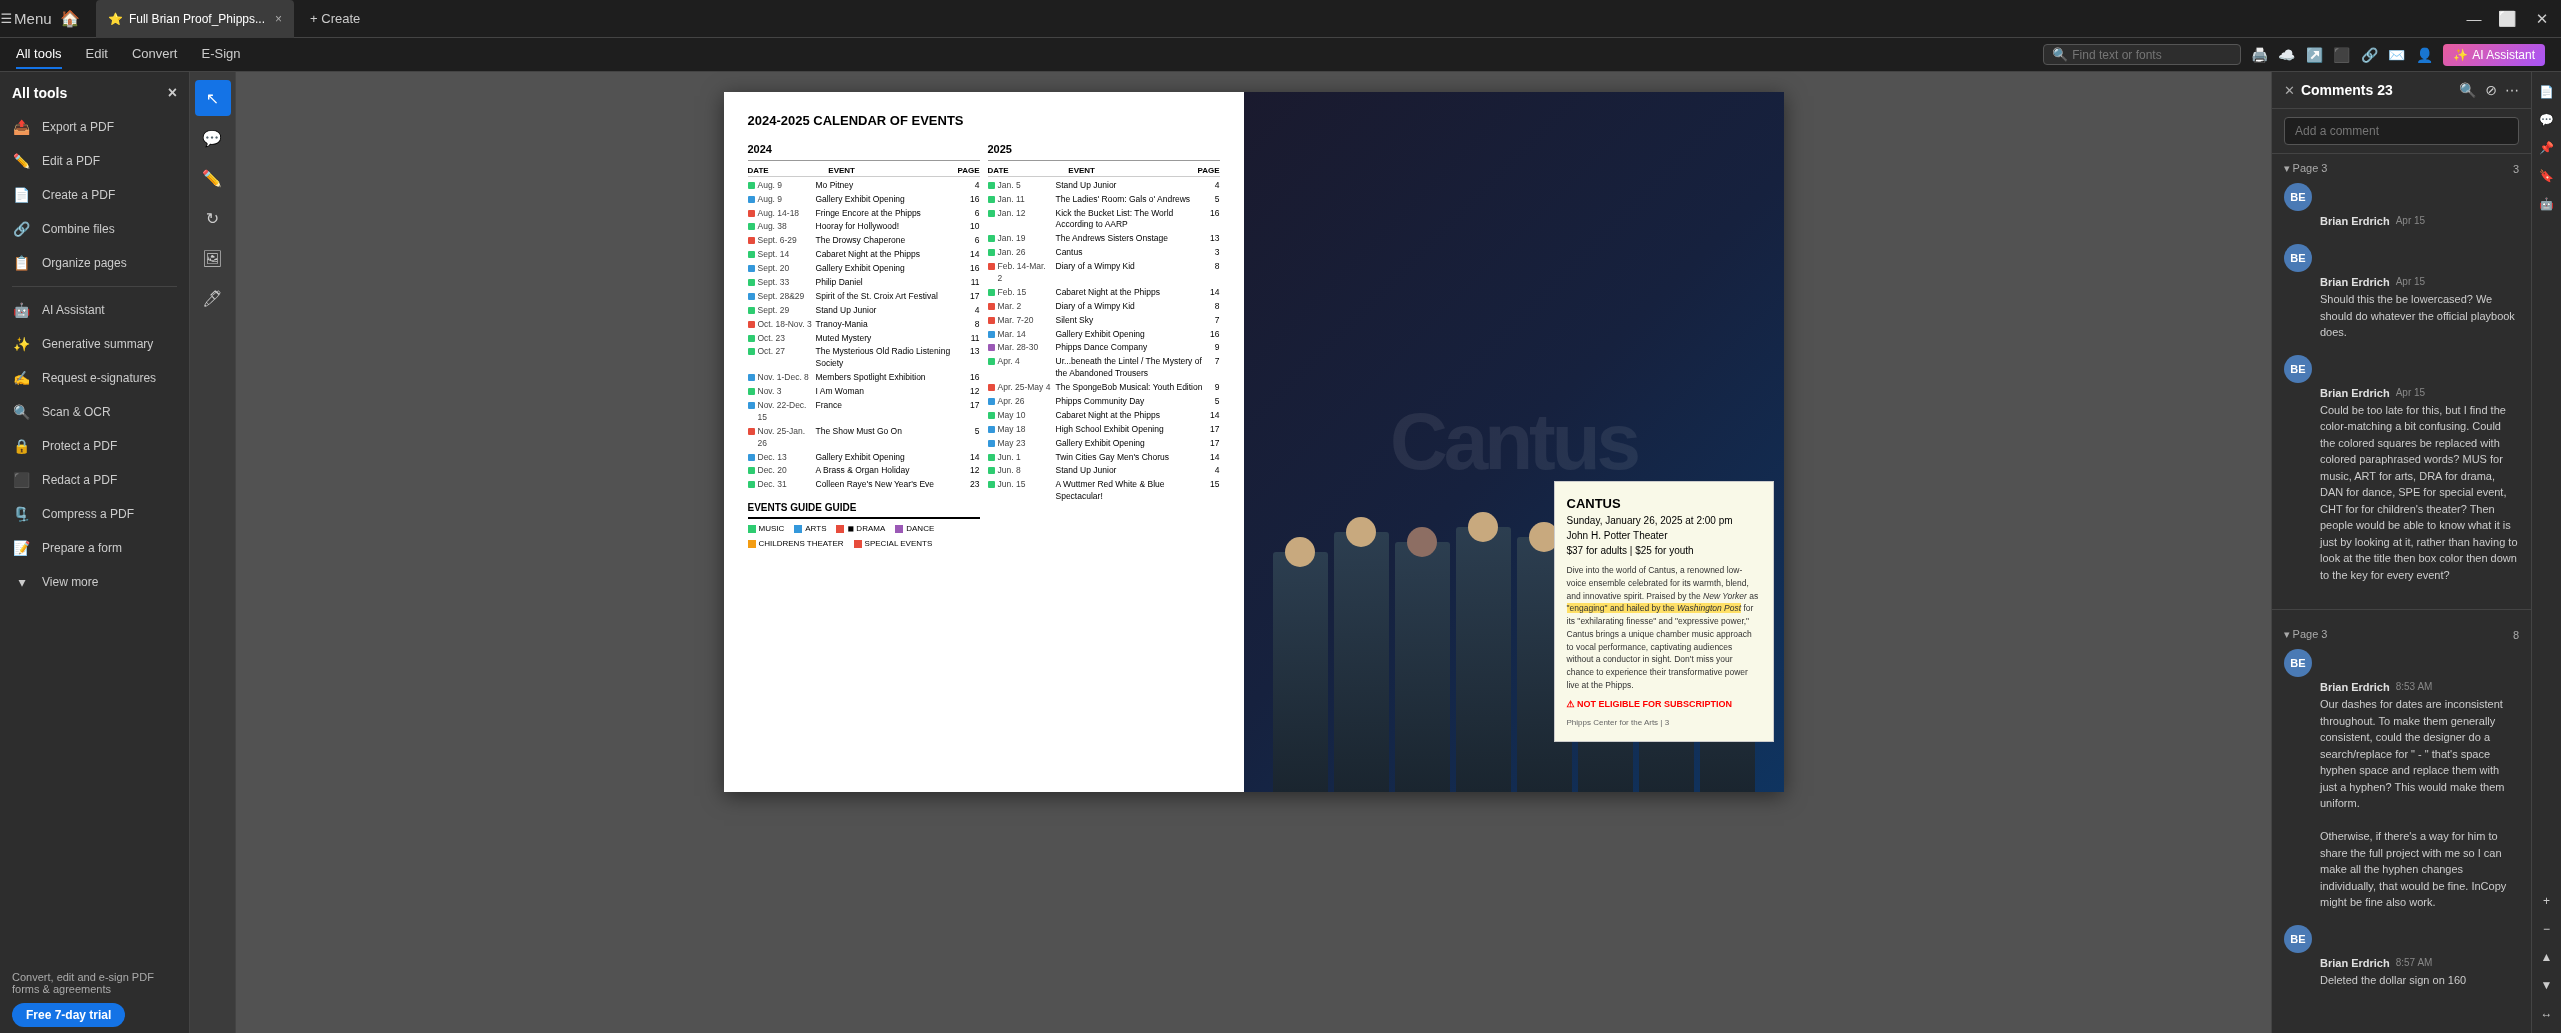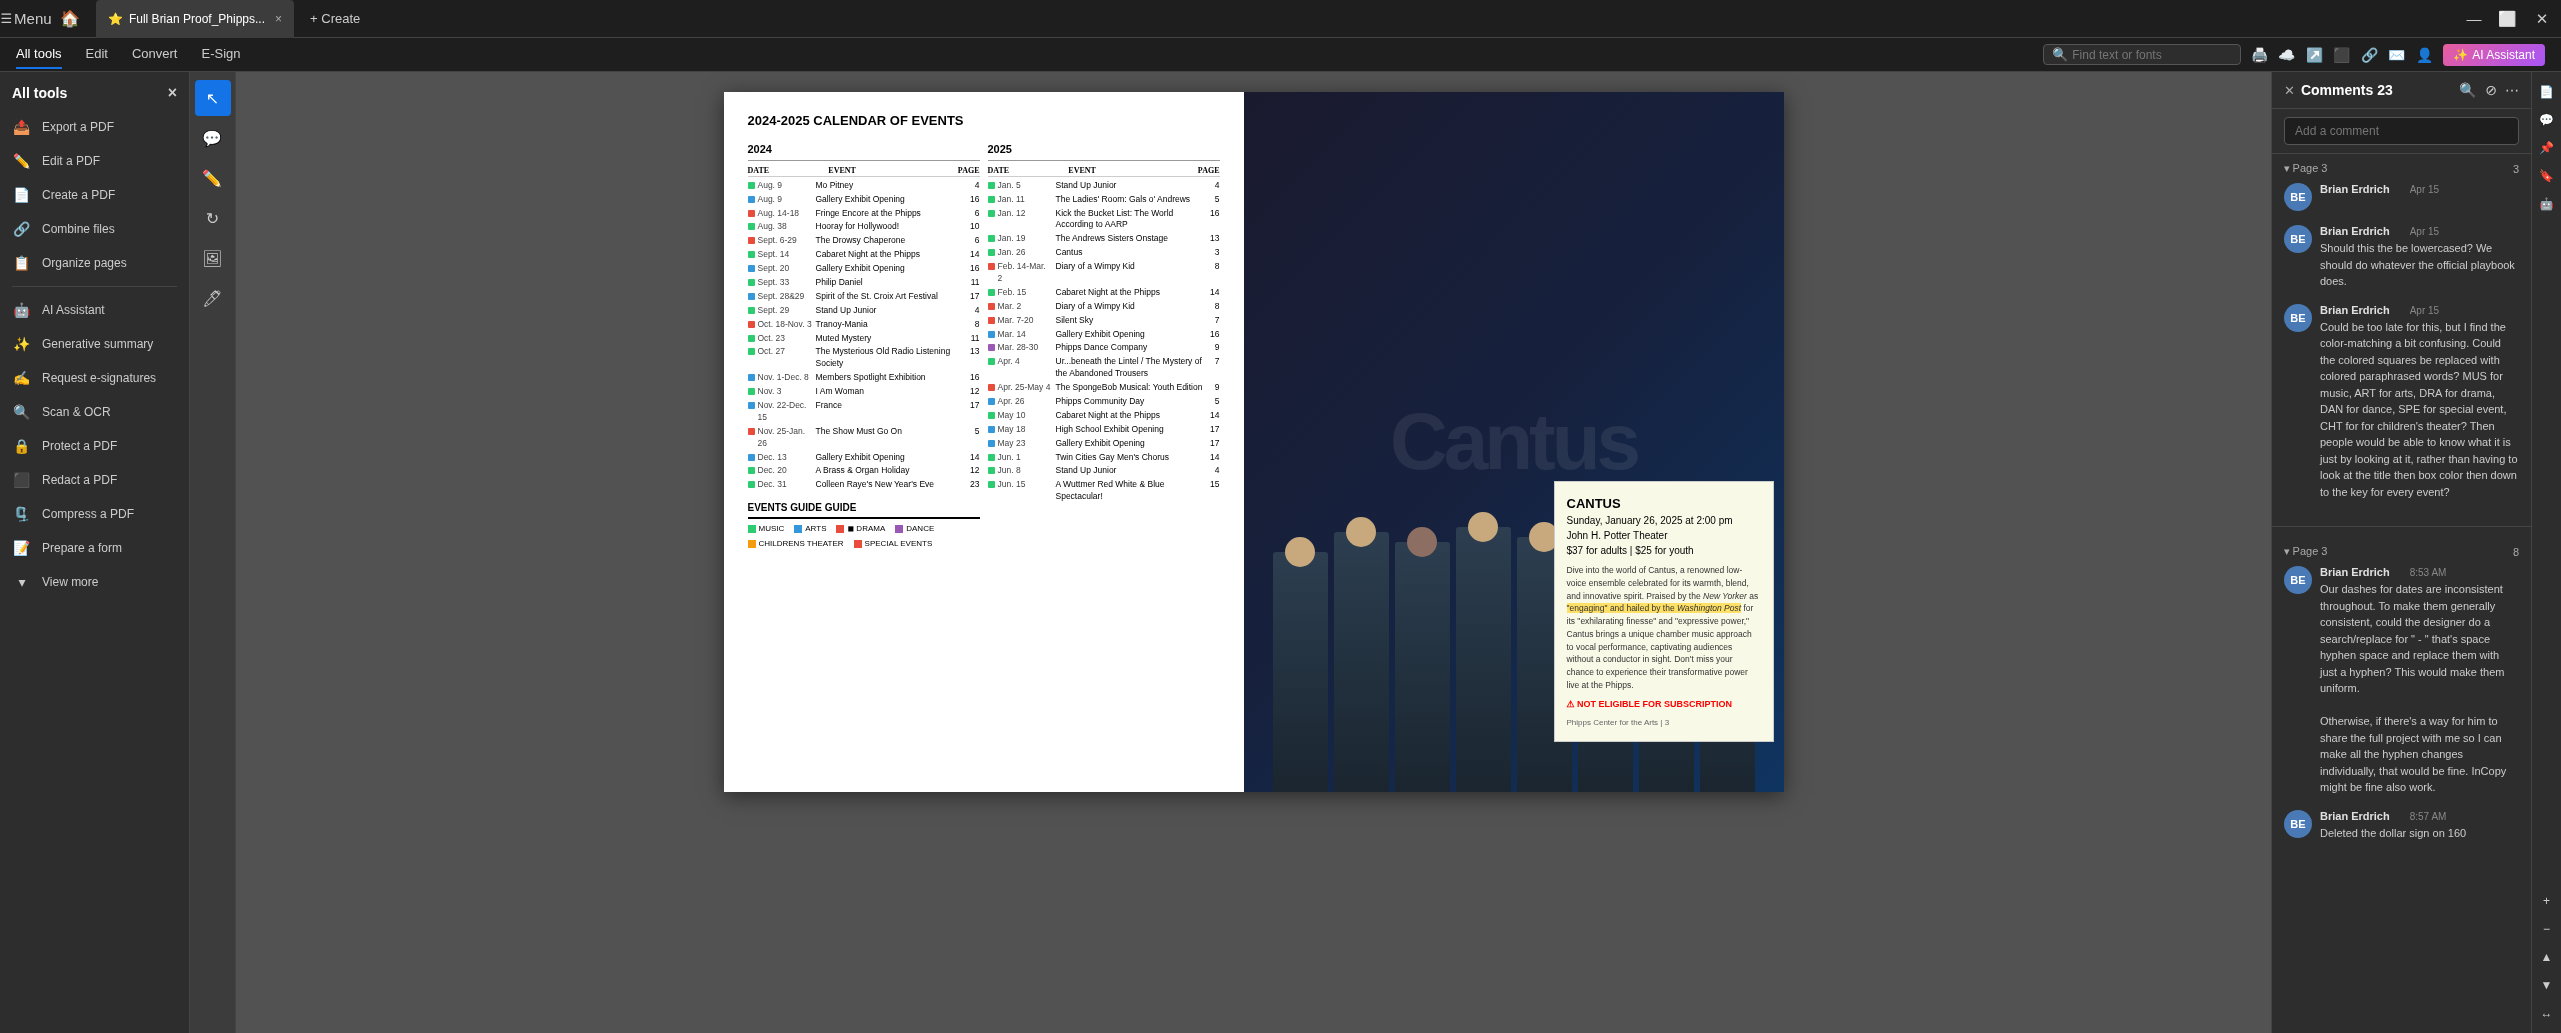--- a/index.html
+++ b/index.html
@@ -89,21 +89,21 @@
     .pdf-right { flex: 1; overflow: hidden; }
 
     
     .cal-title { font-size: 13px; font-weight: bold; margin-bottom: 12px; color: #000; }
     .cal-cols { display: flex; gap: 8px; }
     .cal-col { flex: 1; }
     .cal-col-header { font-size: 11px; font-weight: bold; margin-bottom: 4px; border-bottom: 1px solid #999; padding-bottom: 2px; }
     .cal-entry { display: flex; align-items: flex-start; gap: 3px; margin-bottom: 2px; font-size: 8.5px; }
     .dot { width: 7px; height: 7px; border-radius: 1px; margin-top: 2px; flex-shrink: 0; }
     .col-headers { display: flex; font-size: 8px; font-weight: bold; border-bottom: 1px solid #ccc; margin-bottom: 3px; }
-    .col-h { flex: 1; font-family: Liberation Serif, serif; }
+    .col-h { flex: 1; }
     .col-h:last-child { text-align: right; width: 24px; flex: 0 0 24px; }
     .color-guide { margin-top: 10px; }
     .color-guide-title { font-size: 10px; font-weight: bold; border-bottom: 2px solid #000; padding-bottom: 2px; margin-bottom: 4px; }
     .color-items { display: flex; flex-wrap: wrap; gap: 4px 10px; font-size: 8px; }
     .color-item { display: flex; align-items: center; gap: 3px; }
     .color-swatch { width: 8px; height: 8px; }
 
     
     .cantus-info {
       position: absolute; bottom: 60px; right: 10px; background: #f9f9e8;
@@ -142,21 +142,21 @@
       font-size: 11px; color: #aaa; margin-bottom: 8px;
     }
     .page-count { font-size: 11px; color: #aaa; }
     .comment-item { display: flex; gap: 8px; margin-bottom: 14px; }
     .comment-avatar {
       width: 28px; height: 28px; border-radius: 50%; background: #4a7ab5;
       display: flex; align-items: center; justify-content: center;
       font-size: 11px; font-weight: bold; flex-shrink: 0; color: #fff;
     }
     .comment-content { flex: 1; }
-    .comment-meta { display: flex; gap: 20px; align-items: flex-end; margin-bottom: 3px; }
+    .comment-meta { display: flex; gap: 6px; align-items: flex-start; margin-bottom: 3px; margin-top: 32px; }
     .comment-author { font-size: 11px; font-weight: 600; color: #e0e0e0; }
     .comment-time { font-size: 10px; color: #888; }
     .comment-text { font-size: 11px; color: #ccc; line-height: 1.5; }
     .page-divider { height: 1px; background: #444; margin: 4px 0 10px; }
 
     
     .right-strip {
       width: 30px; background: #2d2d2d; border-left: 1px solid #444;
       display: flex; flex-direction: column; align-items: center; padding: 8px 0; gap: 4px;
     }
@@ -286,20 +286,24 @@
     <div class="tool-item">
       <div class="tool-icon">📝</div>
       <span>Prepare a form</span>
     </div>
     <div class="tool-item">
       <div class="tool-icon">▾</div>
       <span>View more</span>
     </div>
 
     <div style="flex:1;"></div>
+    <div style="padding: 10px 12px 6px;">
+      <div style="font-size:11px;color:#aaa;margin-bottom:8px;">Convert, edit and e-sign PDF forms &amp; agreements</div>
+      <button class="free-trial-btn">Free 7-day trial</button>
+    </div>
   </div>
 
   <div class="tool-strip">
     <div class="strip-icon active" title="Select">↖</div>
     <div class="strip-icon" title="Comment">💬</div>
     <div class="strip-icon" title="Edit">✏️</div>
     <div class="strip-icon" title="Rotate">↻</div>
     <div class="strip-icon" title="Image">🖼</div>
     <div class="strip-icon" title="Fill">🖊</div>
   </div>

